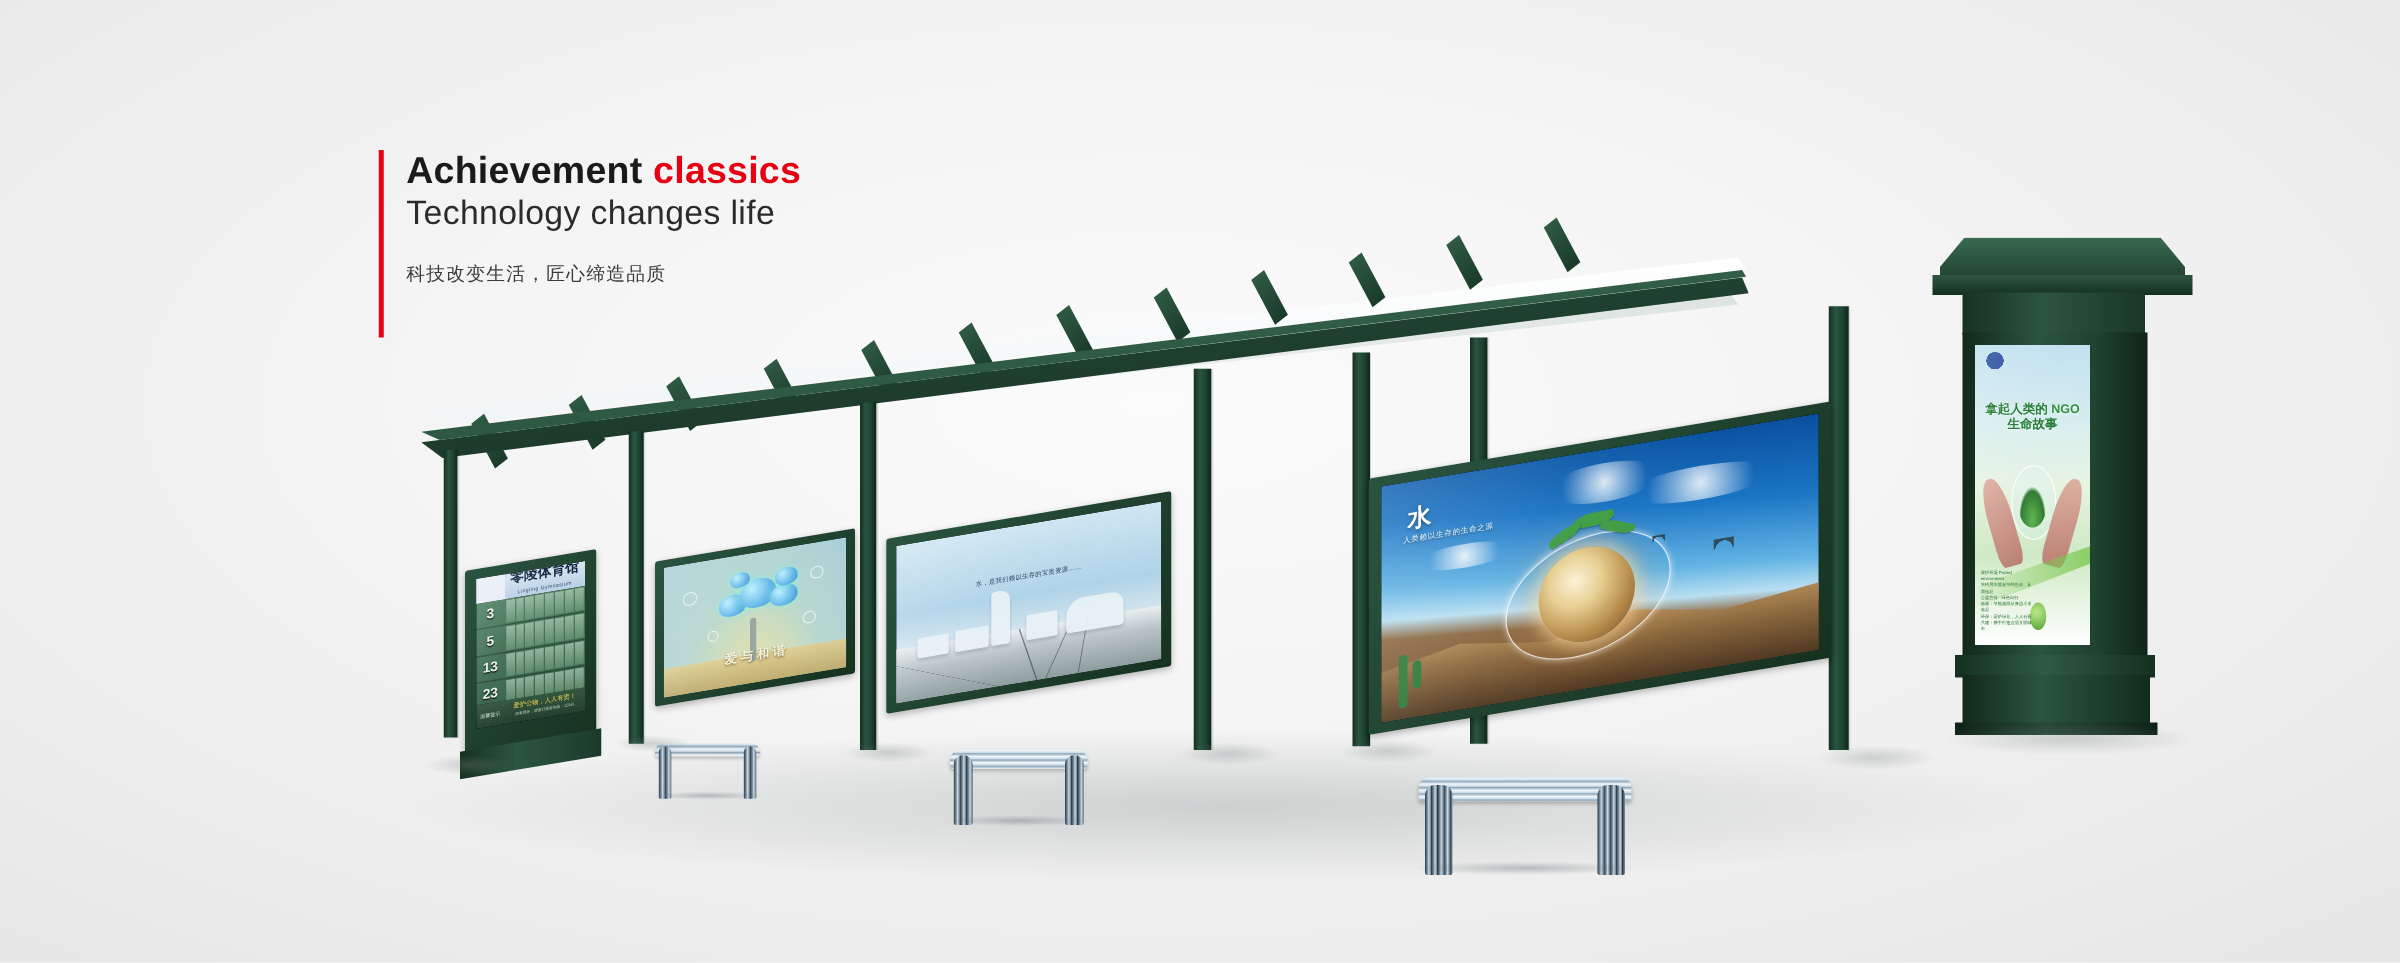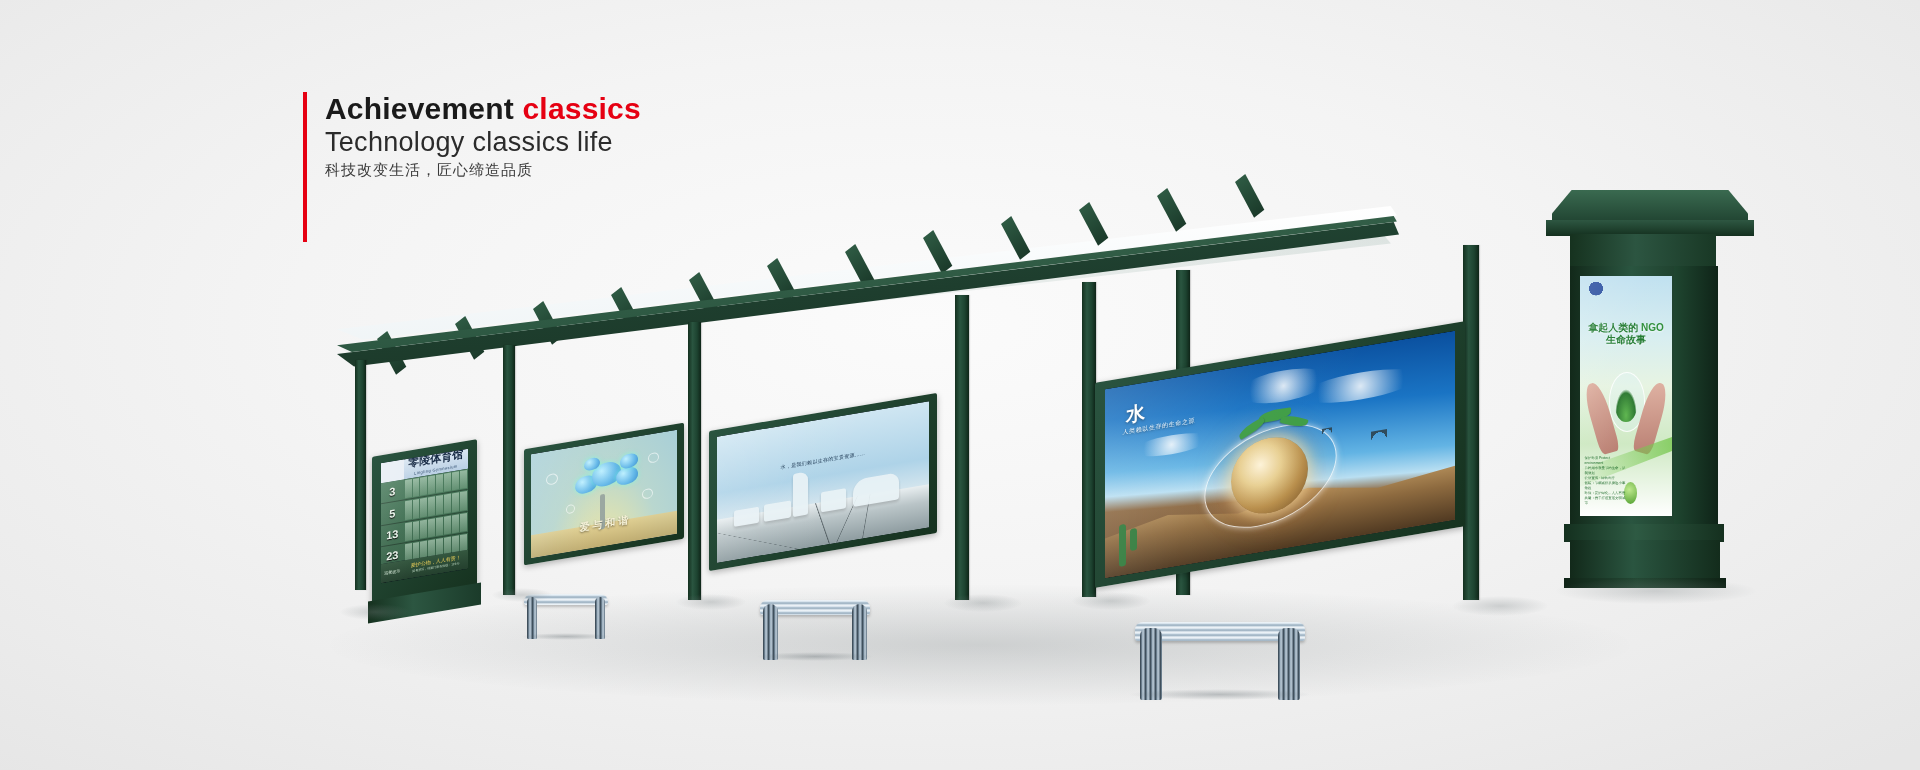--- a/index.html
+++ b/index.html
@@ -6,28 +6,28 @@
   body{
     width:1920px;height:770px;overflow:hidden;
     font-family:"Liberation Sans","DejaVu Sans",sans-serif;
     background:#f2f2f2;
   }
   #stage{position:relative;width:1920px;height:770px;overflow:hidden;
     background:
       radial-gradient(ellipse 1400px 600px at 48% 42%, #fbfbfb 0%, #f4f4f4 45%, #ececec 78%, #e6e6e6 100%);
   }
   
-  #headline{position:absolute;left:303px;top:92px;width:560px;}
+  #headline{position:absolute;left:303px;top:120px;width:560px;}
   #headline .rule{position:absolute;left:0;top:0;width:4px;height:150px;background:#e60012;}
   #headline .lines{margin-left:22px;}
   .h1{font-size:30px;font-weight:bold;color:#1a1a1a;letter-spacing:.2px;line-height:34px;white-space:nowrap;}
   .h1 .accent{color:#e60012;}
   .h2{font-size:27px;font-weight:400;color:#2b2b2b;line-height:32px;letter-spacing:.3px;white-space:nowrap;}
   .h3{font-size:27px;font-weight:400;color:#1f1f1f;line-height:34px;margin-top:10px;letter-spacing:2px;white-space:nowrap;}
-  .h4{font-size:15px;font-weight:400;color:#3a3a3a;line-height:20px;margin-top:2px;letter-spacing:1px;white-space:nowrap;}
+  .h4{font-size:15px;font-weight:400;color:#3a3a3a;line-height:20px;margin-top:24px;letter-spacing:1px;white-space:nowrap;}
 
   
   #shelter{position:absolute;left:0;top:0;width:1920px;height:770px;}
 
   
   .canopy-glass{
     position:absolute;left:337px;top:206px;width:1060px;height:160px;
     background:linear-gradient(180deg,#ffffff 0%,#f7fafb 40%,#eef3f5 100%);
     clip-path:polygon(99.4% 0%, 100% 6%, 2.4% 83.5%, 0% 77%);
     box-shadow:0 1px 2px rgba(0,0,0,.08);
@@ -168,21 +168,21 @@
 </style>
 </head>
 <body>
 
 <div id="stage">
 
   <div id="headline">
     <div class="rule"></div>
     <div class="lines">
       <div class="h1"><span>Achievement </span><span class="accent">classics</span></div>
-      <div class="h2">Technology classics life</div>
+      <div class="h2">Technology changes life</div>
       <div class="h4">科技改变生活，匠心缔造品质</div>
     </div>
   </div>
 
   <div id="shelter">
 
     <div class="ground-shadow" style="left:330px;top:585px;width:1300px;height:120px;"></div>
 
     <div class="canopy-glass"></div>
     <div class="canopy-shade"></div>

